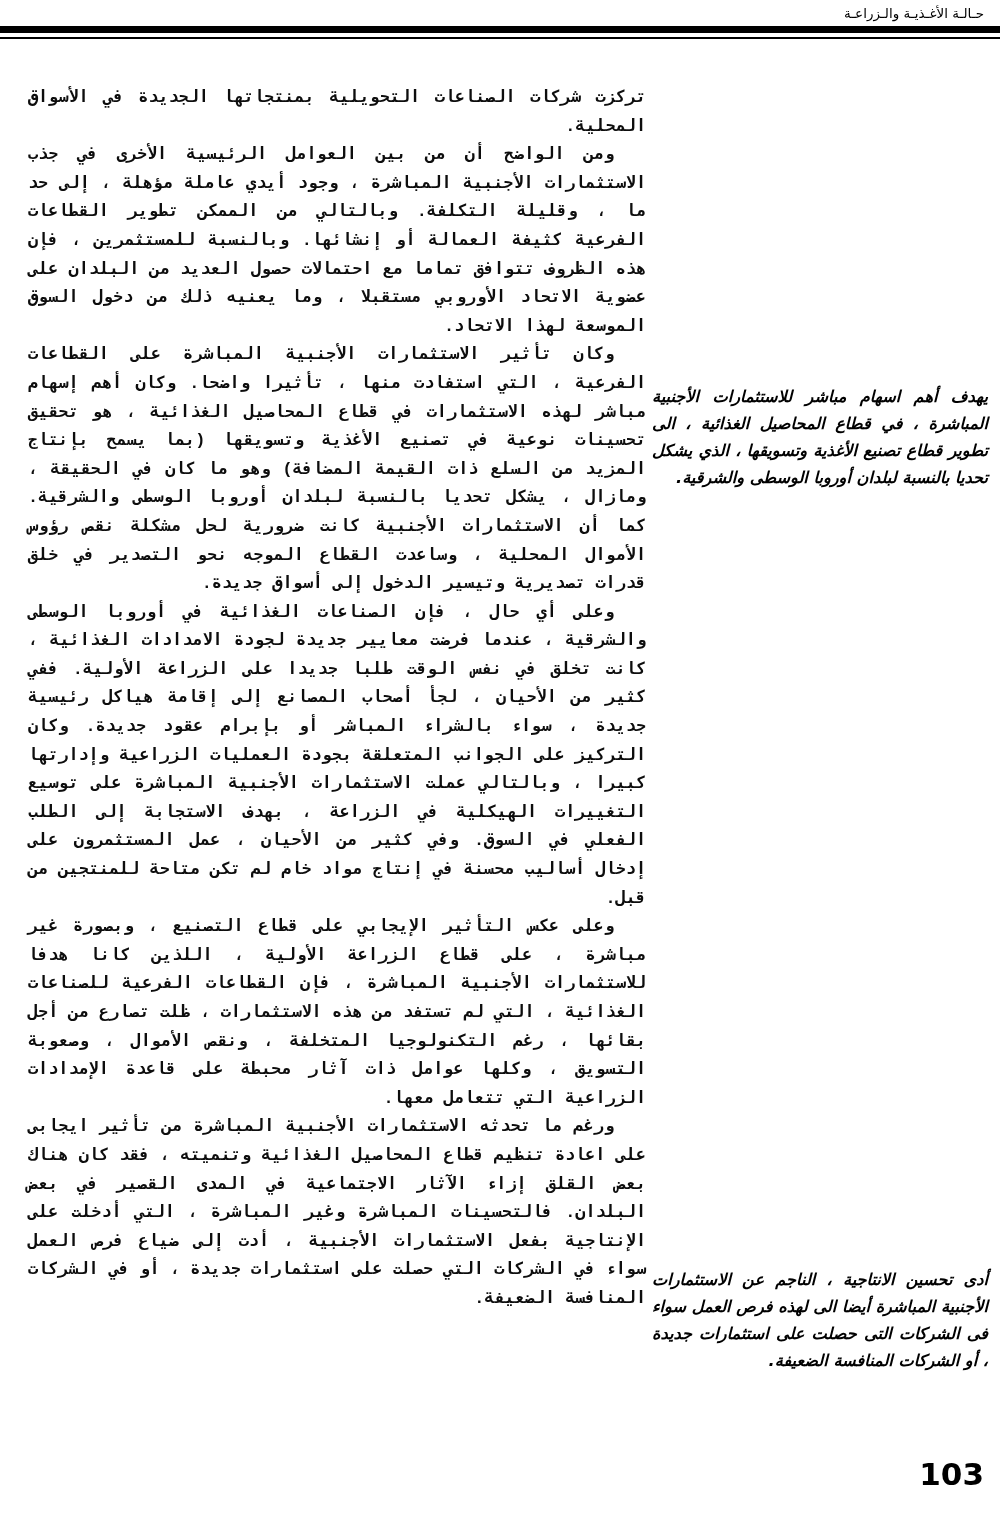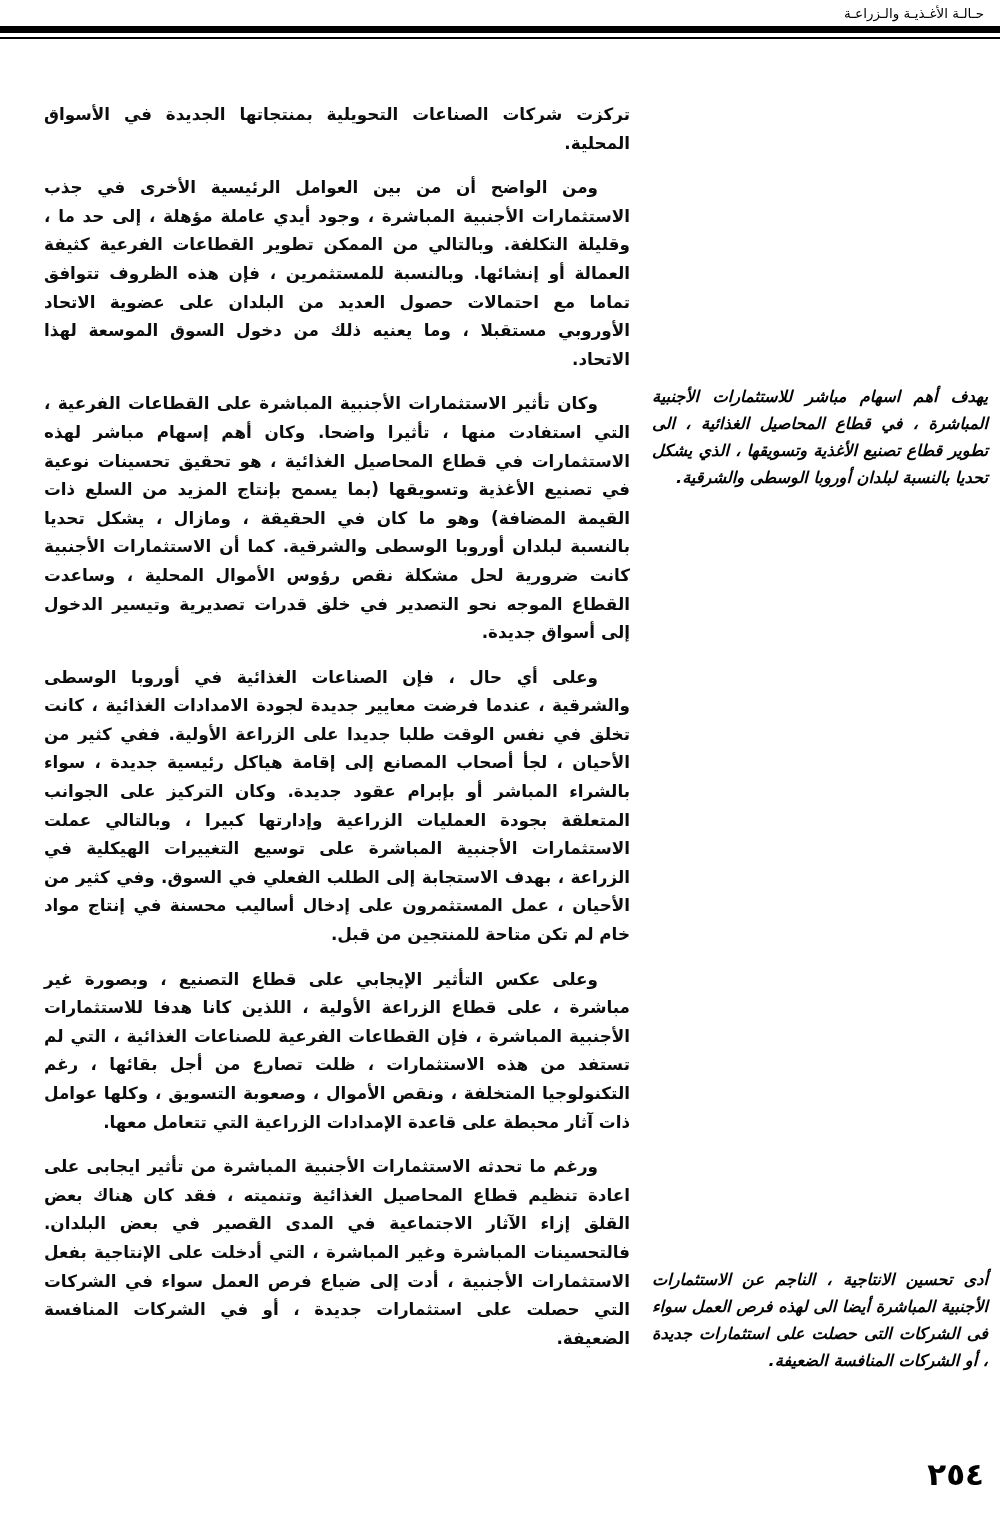--- a/index.html
+++ b/index.html
@@ -41,25 +41,26 @@
     height: 2px;
     background: #000;
   }
   .main-column {
     position: absolute;
     top: 84px;
     left: 28px;
     width: 618px;
   }
   .main-column p {
-    margin: 16px;
+    margin: 0;
     font-size: 16.8px;
     line-height: 28.6px;
     font-weight: bold;
     text-align: justify;
+    font-family: Liberation Mono, monospace;
   }
   .main-column p.indent {
     text-indent: 32px;
   }
   .margin-note {
     position: absolute;
     right: 12px;
     width: 336px;
     font-size: 16.2px;
     line-height: 27px;
@@ -96,15 +97,15 @@
     <p class="indent">وكان تأثير الاستثمارات الأجنبية المباشرة على القطاعات الفرعية ، التي استفادت منها ، تأثيرا واضحا. وكان أهم إسهام مباشر لهذه الاستثمارات في قطاع المحاصيل الغذائية ، هو تحقيق تحسينات نوعية في تصنيع الأغذية وتسويقها (بما يسمح بإنتاج المزيد من السلع ذات القيمة المضافة) وهو ما كان في الحقيقة ، ومازال ، يشكل تحديا بالنسبة لبلدان أوروبا الوسطى والشرقية. كما أن الاستثمارات الأجنبية كانت ضرورية لحل مشكلة نقص رؤوس الأموال المحلية ، وساعدت القطاع الموجه نحو التصدير في خلق قدرات تصديرية وتيسير الدخول إلى أسواق جديدة.</p>
     <p class="indent">وعلى أي حال ، فإن الصناعات الغذائية في أوروبا الوسطى والشرقية ، عندما فرضت معايير جديدة لجودة الامدادات الغذائية ، كانت تخلق في نفس الوقت طلبا جديدا على الزراعة الأولية. ففي كثير من الأحيان ، لجأ أصحاب المصانع إلى إقامة هياكل رئيسية جديدة ، سواء بالشراء المباشر أو بإبرام عقود جديدة. وكان التركيز على الجوانب المتعلقة بجودة العمليات الزراعية وإدارتها كبيرا ، وبالتالي عملت الاستثمارات الأجنبية المباشرة على توسيع التغييرات الهيكلية في الزراعة ، بهدف الاستجابة إلى الطلب الفعلي في السوق. وفي كثير من الأحيان ، عمل المستثمرون على إدخال أساليب محسنة في إنتاج مواد خام لم تكن متاحة للمنتجين من قبل.</p>
     <p class="indent">وعلى عكس التأثير الإيجابي على قطاع التصنيع ، وبصورة غير مباشرة ، على قطاع الزراعة الأولية ، اللذين كانا هدفا للاستثمارات الأجنبية المباشرة ، فإن القطاعات الفرعية للصناعات الغذائية ، التي لم تستفد من هذه الاستثمارات ، ظلت تصارع من أجل بقائها ، رغم التكنولوجيا المتخلفة ، ونقص الأموال ، وصعوبة التسويق ، وكلها عوامل ذات آثار محبطة على قاعدة الإمدادات الزراعية التي تتعامل معها.</p>
     <p class="indent">ورغم ما تحدثه الاستثمارات الأجنبية المباشرة من تأثير ايجابى على اعادة تنظيم قطاع المحاصيل الغذائية وتنميته ، فقد كان هناك بعض القلق إزاء الآثار الاجتماعية في المدى القصير في بعض البلدان. فالتحسينات المباشرة وغير المباشرة ، التي أدخلت على الإنتاجية بفعل الاستثمارات الأجنبية ، أدت إلى ضياع فرص العمل سواء في الشركات التي حصلت على استثمارات جديدة ، أو في الشركات المنافسة الضعيفة.</p>
   </main>
 
   <aside class="margin-note" id="note-0">يهدف أهم اسهام مباشر للاستثمارات الأجنبية المباشرة ، في قطاع المحاصيل الغذائية ، الى تطوير قطاع تصنيع الأغذية وتسويقها ، الذي يشكل تحديا بالنسبة لبلدان أوروبا الوسطى والشرقية.</aside>
 
   <aside class="margin-note" id="note-1">أدى تحسين الانتاجية ، الناجم عن الاستثمارات الأجنبية المباشرة أيضا الى لهذه فرص العمل سواء فى الشركات التى حصلت على استثمارات جديدة ، أو الشركات المنافسة الضعيفة.</aside>
 
-  <div class="page-number">٢٥٤</div>
+  <div class="page-number">103</div>
 
 </div>
 
 </body></html>

